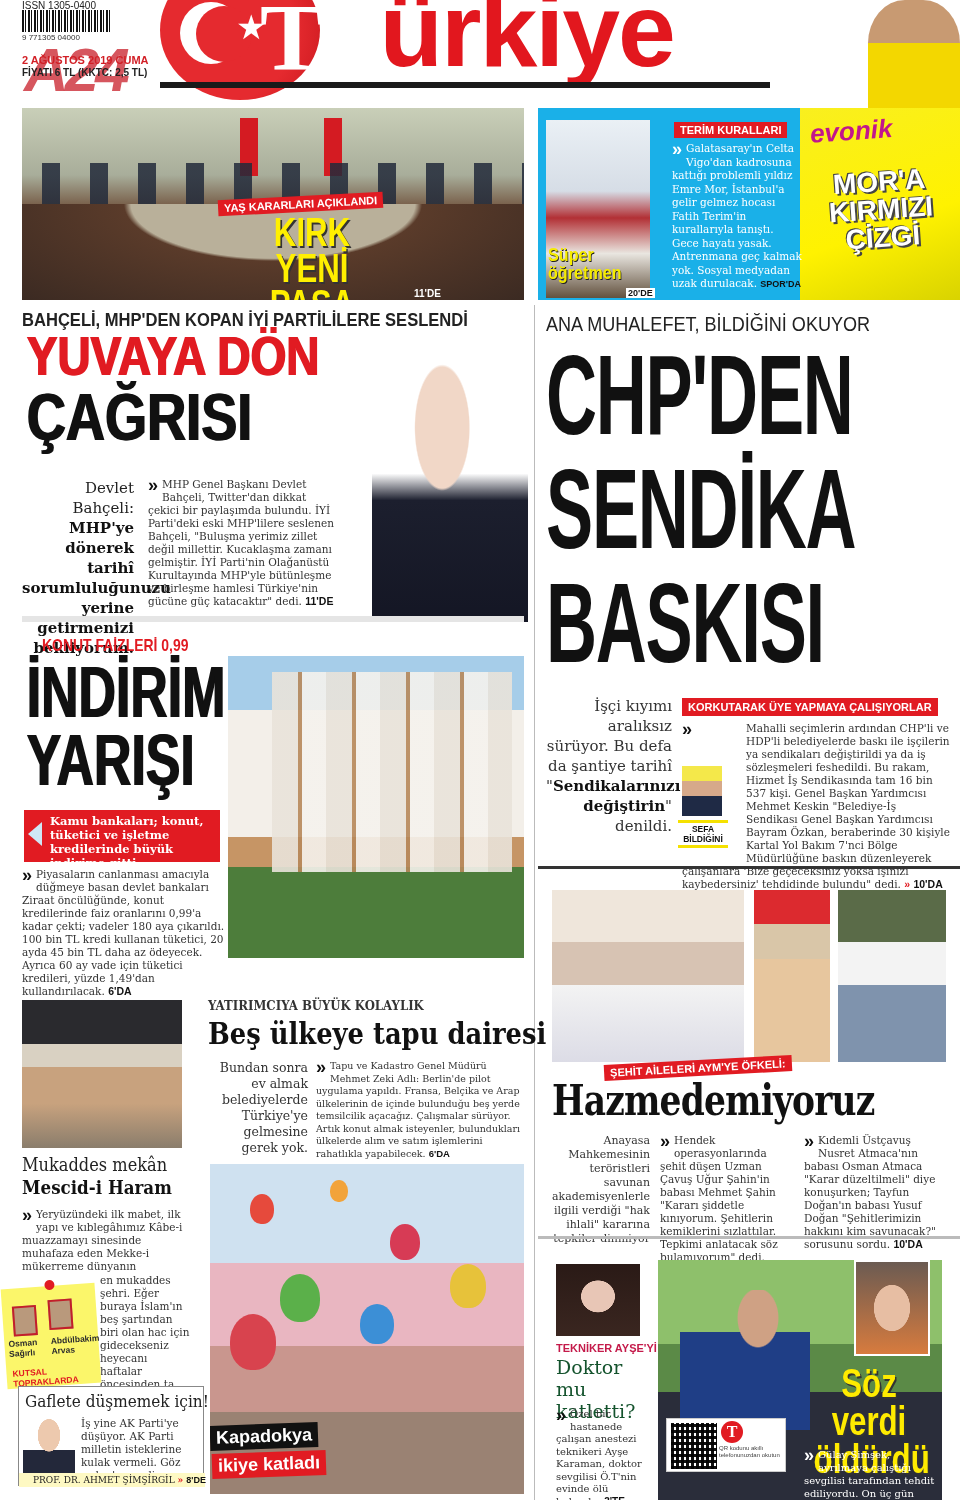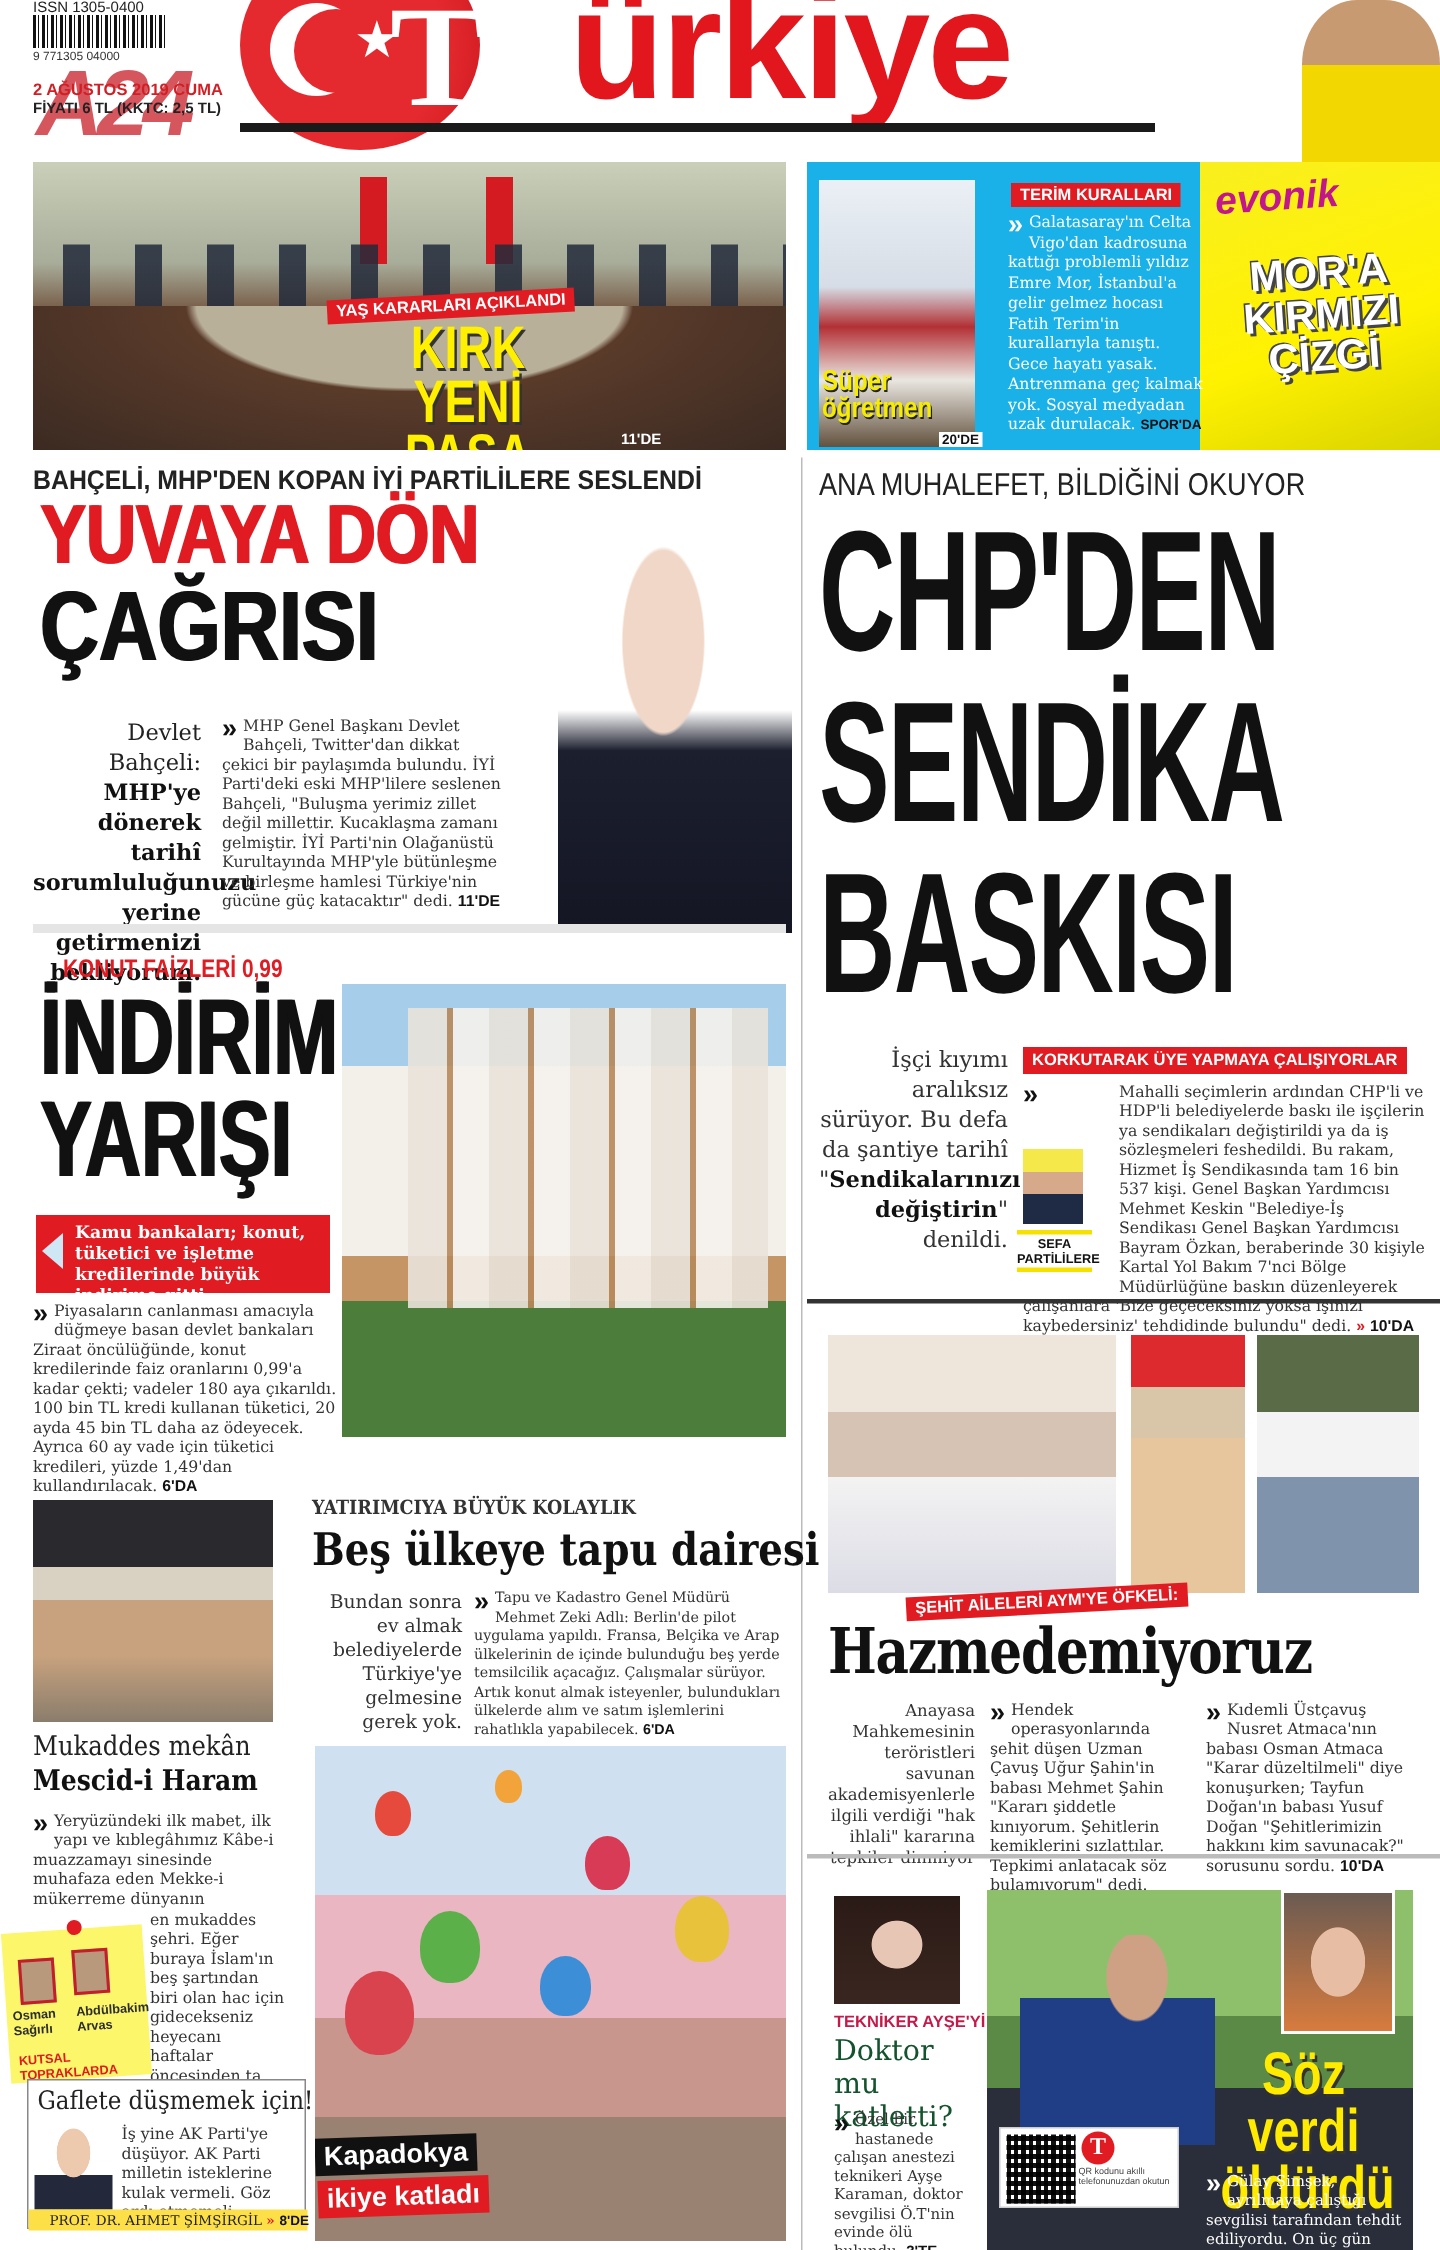--- a/index.html
+++ b/index.html
@@ -95,21 +95,21 @@
   .note { left: -18px; top: 290px; width: 94px; height: 100px; background: #fbf66a; transform: rotate(-4deg); }
   .note-p1 { left: 10px; top: 18px; width: 24px; height: 30px; background: #b9997c; border: 2px solid #c21f2a; }
   .note-p2 { left: 46px; top: 14px; width: 24px; height: 30px; background: #b9997c; border: 2px solid #c21f2a; }
   .note-names { left: 4px; top: 50px; width: 90px; font-family: "Liberation Sans", sans-serif; font-weight: bold; font-size: 8.5px; line-height: 10px; color: #2d2d2d; }
   .note-k { left: 6px; top: 80px; color: #e11b22; font-family: "Liberation Sans", sans-serif; font-weight: bold; font-size: 8.5px; }
   .pin { left: 44px; top: -6px; width: 10px; height: 10px; border-radius: 50%; background: #e11b22; }
   .gaflet { left: -4px; top: 390px; width: 186px; height: 100px; border: 1px solid #888; background: #fff; }
   .gaflet-t { left: 6px; top: 4px; font-family: "DejaVu Serif", serif; font-size: 17px; white-space: nowrap; transform: scaleX(.9); transform-origin: left top; color:#222; }
   .gaflet-photo { left: 4px; top: 28px; width: 52px; height: 58px; background: radial-gradient(ellipse at 50% 35%, #edc9ae 0 30%, transparent 31%), linear-gradient(180deg,#fff 0 60%,#23283a 60%); }
   .gaflet-body { left: 62px; top: 30px; width: 118px; }
-  .gaflet-sig { left: 0; top: 86px; width: 186px; height: 14px; background: #fde047; font-family: "DejaVu Serif", serif; font-size: 9px; line-height: 14px; padding-left: 14px; color:#222; white-space: nowrap; }
+  .gaflet-sig { left: 0; top: 86px; width: 186px; height: 14px; background: #fef9c3; font-family: "DejaVu Serif", serif; font-size: 9px; line-height: 14px; padding-left: 14px; color:#222; white-space: nowrap; }
   .gaflet-sig .chev { color:#e11b22; font-weight: bold; }
 
   
   #tapu { left: 200px; top: 996px; width: 330px; height: 160px; }
   .tapu-k { left: 8px; top: 2px; font-family: "DejaVu Serif", serif; font-weight: bold; font-size: 13px; color: #333; white-space: nowrap; transform: scaleX(.9); transform-origin: left top; }
   .tapu-h { left: 8px; top: 20px; font-family: "DejaVu Serif", serif; font-weight: bold; font-size: 30px; color: #111; white-space: nowrap; transform: scaleX(.86); transform-origin: left top; }
   .tapu-lede { left: 8px; top: 64px; width: 100px; text-align: right; font-family: "DejaVu Serif", serif; font-size: 12.5px; line-height: 16px; color:#333; }
   .tapu-body { left: 116px; top: 64px; width: 210px; font-size: 9.5px; line-height: 12.5px; }
 
   
@@ -236,21 +236,21 @@
   <div class="abs chp-body body-sm">
     <span class="quote">»</span>
     <span style="display:block;float:left;width:50px;height:104px;margin-top:30px;"></span>
     <span>Mahalli seçimlerin ardından CHP'li ve HDP'li belediyelerde baskı ile işçilerin ya sendikaları değiştirildi ya da iş sözleşmeleri feshedildi. Bu rakam, Hizmet İş Sendikasında tam 16 bin 537 kişi. Genel Başkan Yardımcısı Mehmet Keskin "Belediye-İş Sendikası Genel Başkan Yardımcısı Bayram Özkan, beraberinde 30 kişiyle Kartal Yol Bakım 7'nci Bölge Müdürlüğüne baskın düzenleyerek çalışanlara 'Bize geçeceksiniz yoksa işinizi kaybedersiniz' tehdidinde bulundu" dedi.</span>
     <span class="ref" style="color:#e11b22">»</span>
     <span class="ref">10'DA</span>
   </div>
   <div class="abs sefa-photo"></div>
   <div class="abs sefa-name ref">
     <div>SEFA</div>
-    <div>PARTİLİLERE</div>
+    <div>BİLDİĞİNİ</div>
   </div>
   <div class="abs chp-rule"></div>
 </div>
 
 <div id="konut" class="abs">
   <div class="abs konut-photo"></div>
   <div class="abs konut-towers"></div>
   <div class="abs konut-kicker">KONUT FAİZLERİ 0,99</div>
   <div class="abs konut-head">
     <div>İNDİRİM</div>

